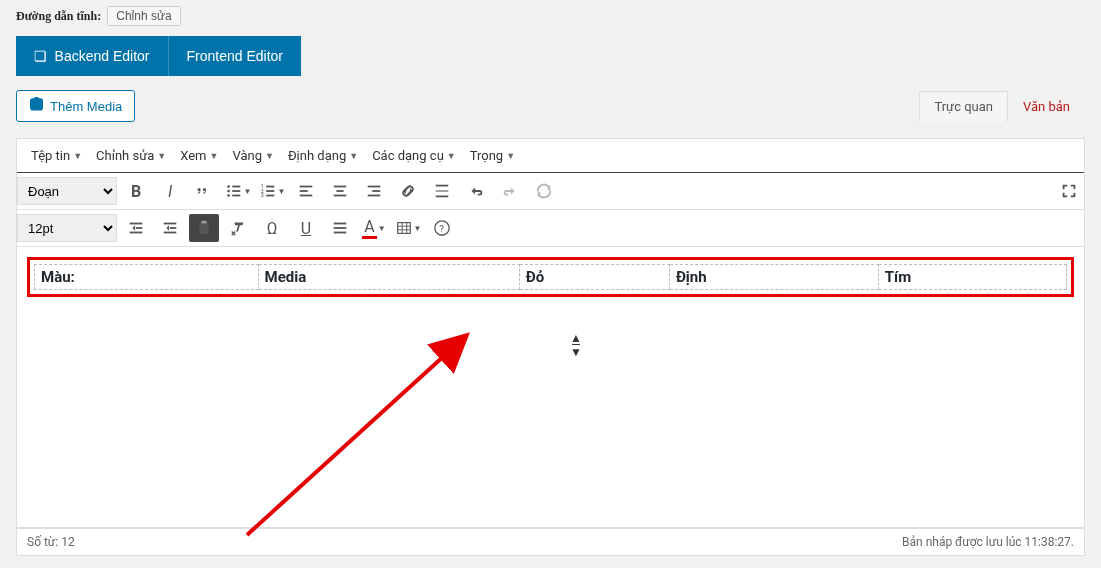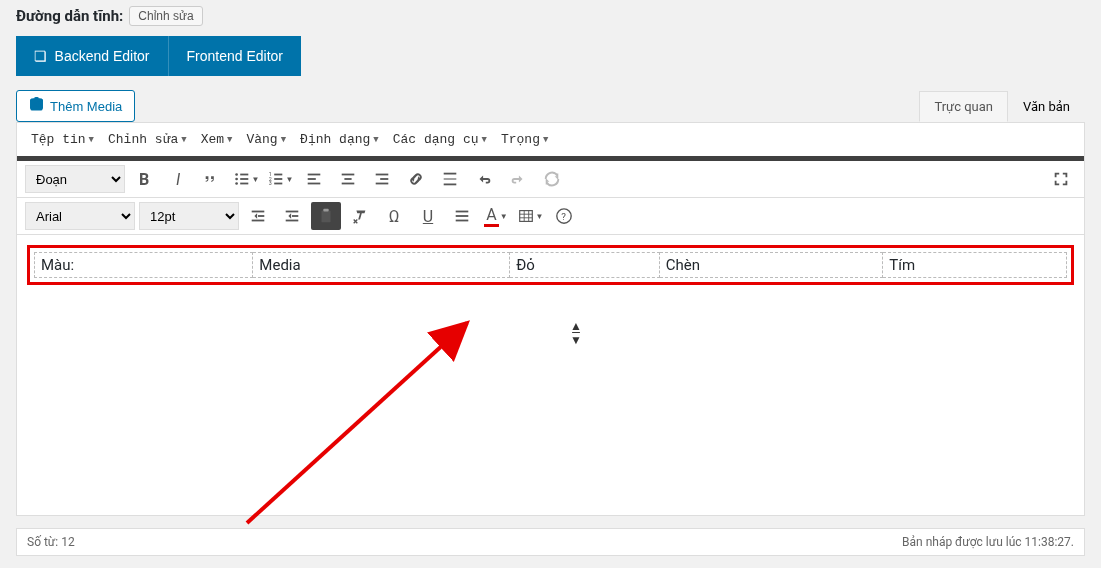--- a/index.html
+++ b/index.html
@@ -1,53 +1,53 @@
 <!DOCTYPE html>
 <html><head>
 <meta charset="utf-8">
 <style>
 * { box-sizing: border-box; margin: 0; padding: 0; }
 body { font-family: -apple-system, BlinkMacSystemFont, "Segoe UI", Roboto, sans-serif; font-size: 13px; background: #f1f1f1; color: #23282d; width: 1101px; }
 .container { padding: 0 16px 0 16px; }
 .permalink-row { padding: 6px 0 10px 0; display: flex; align-items: center; gap: 6px; }
-.permalink-row .label { font-size: 15px; }
+.permalink-row .label { font-size: 12px; font-family: Liberation Serif, serif; }
 .permalink-row a { color: #0073aa; text-decoration: underline; }
 .edit-btn { border: 1px solid #ccc; background: #f7f7f7; color: #555; padding: 2px 8px; font-size: 12px; border-radius: 3px; cursor: pointer; }
 .editor-switch { display: flex; gap: 0; margin-bottom: 14px; }
 .editor-switch button { background: #0073aa; color: #fff; border: none; padding: 12px 18px; font-size: 14px; cursor: pointer; display: flex; align-items: center; gap: 8px; }
 .editor-switch button .ico { font-size: 14px; }
 .editor-switch button + button { border-left: 1px solid rgba(255,255,255,0.2); }
-.media-row { display: flex; justify-content: space-between; align-items: flex-end; margin-bottom: 0; }
+.media-row { display: flex; justify-content: space-between; align-items: flex-end; margin-bottom: 16px; }
 .add-media { border: 1px solid #0073aa; color: #0073aa; background: #fff; padding: 6px 12px; font-size: 13px; border-radius: 3px; cursor: pointer; display: inline-flex; align-items: center; gap: 6px; }
 .add-media .ico { font-size: 15px; }
 .tabs { display: flex; }
-.tabs .tab { padding: 7px 14px; font-size: 13px; color: #000000; cursor: pointer; border: 1px solid transparent; }
+.tabs .tab { padding: 7px 14px; font-size: 13px; color: #b91c1c; cursor: pointer; border: 1px solid transparent; }
 .tabs .tab.active { background: #f5f5f5; border: 1px solid #ddd; border-bottom-color: #f5f5f5; color: #555; }
 .editor-box { border: 1px solid #ddd; background: #fff; }
-.menu-bar { border-bottom: 5px solid #404040; padding: 4px 8px; background: #fff; display: flex; gap: 2px; font-family: Liberation Mono, monospace; }
+.menu-bar { border-bottom: 1px solid #404040; padding: 4px 8px; background: #fff; display: flex; gap: 2px; }
 .menu-bar .mitem { padding: 5px 6px; font-size: 13px; color: #333; cursor: pointer; display: inline-flex; align-items: center; gap: 3px; }
 .menu-bar .arrow { font-size: 9px; color: #666; }
-.toolbar { border-bottom: 1px solid #ddd; padding: 4px 8px; background: #fff; display: flex; align-items: center; gap: 4px; flex-wrap: wrap; }
+.toolbar { border-bottom: 1px solid #ddd; padding: 4px 0; background: #fff; display: flex; align-items: center; gap: 4px; flex-wrap: wrap; }
 .toolbar select { height: 28px; border: 1px solid #ddd; font-size: 13px; padding: 0 6px; }
 .toolbar .sel-format { width: 100px; }
 .toolbar .sel-font { width: 110px; }
 .toolbar .sel-size { width: 100px; }
 .toolbar .tbtn { width: 30px; height: 28px; display: inline-flex; align-items: center; justify-content: center; cursor: pointer; color: #555; font-size: 16px; border-radius: 2px; }
 .toolbar .tbtn svg { width: 18px; height: 18px; fill: #555; }
 .toolbar .tbtn .caret { font-size: 8px; margin-left: 1px; }
 .toolbar .spacer { flex: 1; }
 .toolbar .expand { margin-left: auto; }
 .content-area { min-height: 280px; padding: 10px; position: relative; }
 .table-wrap { border: 3px solid #e60000; padding: 4px; }
 table.data { width: 100%; border-collapse: collapse; font-size: 15px; }
-table.data td { border: 1px dashed #bbb; padding: 3px 6px; text-align: left; }
+table.data td { border: 1px dashed #bbb; padding: 3px 6px; text-align: left; font-weight: bold; }
 table.data td .ul { text-decoration: underline; text-decoration-color: #c00; text-decoration-style: dotted; }
 .resize-handle { position: absolute; left: 553px; top: 88px; font-size: 12px; color: #333; pointer-events: none; display: flex; flex-direction: column; align-items: center; line-height: 7px; }
 .annotation-arrow { position: absolute; left: 220px; top: 78px; pointer-events: none; }
-.status-bar { border: 1px solid #ddd; border-top: 1px solid #ddd; background: #fff; padding: 6px 10px; display: flex; justify-content: space-between; font-size: 12px; color: #666; margin-top: 12px; }
+.status-bar { border: 1px solid #ddd; border-top: 1px solid #ddd; background: #fff; padding: 6px 10px; display: flex; justify-content: space-between; font-size: 12px; color: #666; margin-top: 0; }
 </style>
 </head>
 <body>
 
 <div class="container">
 
   <div class="permalink-row">
     <strong class="label">Đường dẫn tĩnh:</strong>
     <button class="edit-btn">Chỉnh sửa</button>
   </div>
@@ -199,21 +199,20 @@
         </span>
       <span class="spacer"></span>
       <span class="tbtn expand">
           <svg viewBox="0 0 20 20">
             <path d="M3 3h5v2H5v3H3V3zm14 0v5h-2V5h-3V3h5zM3 17v-5h2v3h3v2H3zm14 0h-5v-2h3v-3h2v5z"></path>
           </svg>
         </span>
     </div>
 
     <div class="toolbar">
-      <select class="sel-font"><option>Arial</option></select>
       <select class="sel-size"><option>12pt</option></select>
       <span class="tbtn">
           <svg viewBox="0 0 20 20">
             <rect x="3" y="4" width="14" height="2"></rect>
             <path d="M6 10l3-3v6z"></path>
             <rect x="10" y="9" width="7" height="2"></rect>
             <rect x="3" y="14" width="14" height="2"></rect>
           </svg>
         </span>
       <span class="tbtn">
@@ -270,21 +269,21 @@
     </div>
 
     <div class="content-area">
       <div class="table-wrap">
         <table class="data">
           <tbody>
               <tr>
             <td>Màu:</td>
             <td>Media</td>
             <td>Đỏ</td>
-            <td>Chèn</td>
+            <td>Định</td>
             <td>Tím</td>
           </tr>
         </tbody>
           </table>
       </div>
 
       <div class="resize-handle">
         <span>▲</span>
           <span>—</span>
           <span>▼</span>

